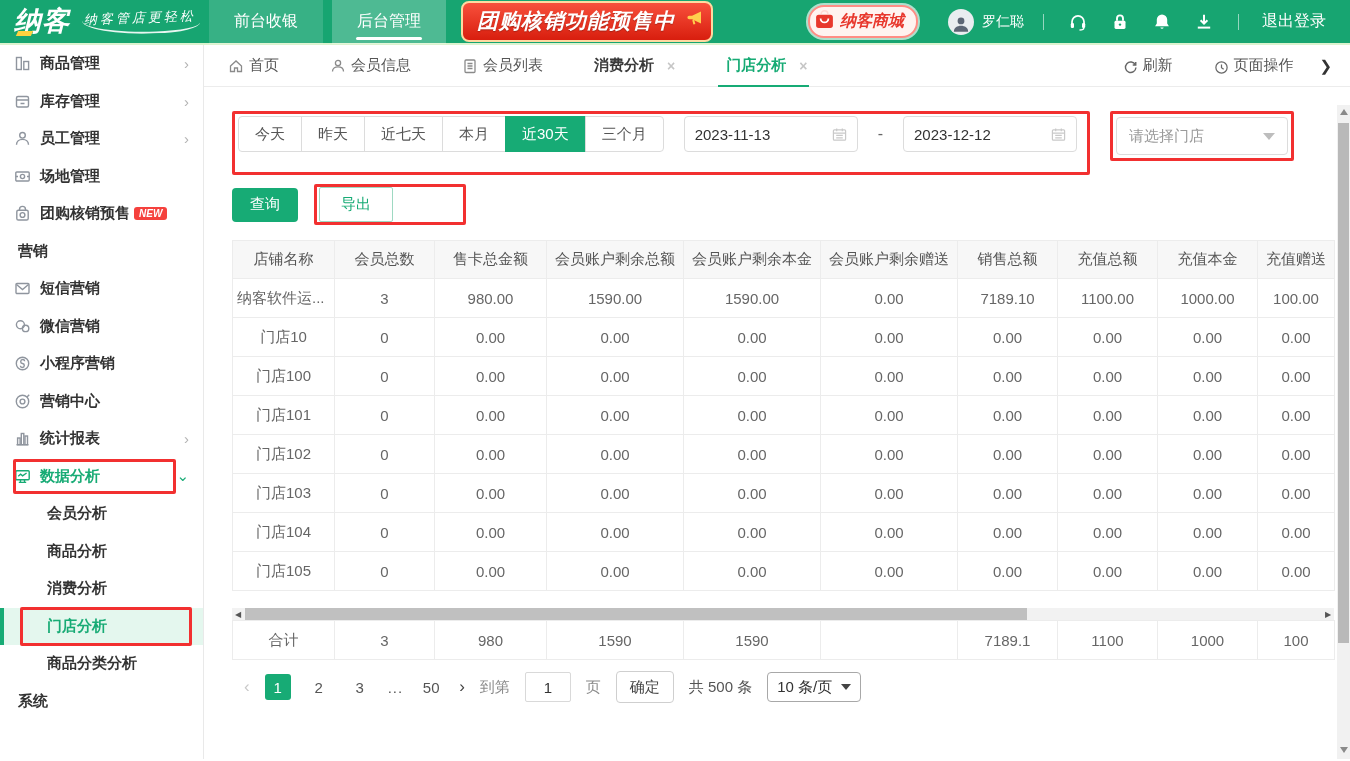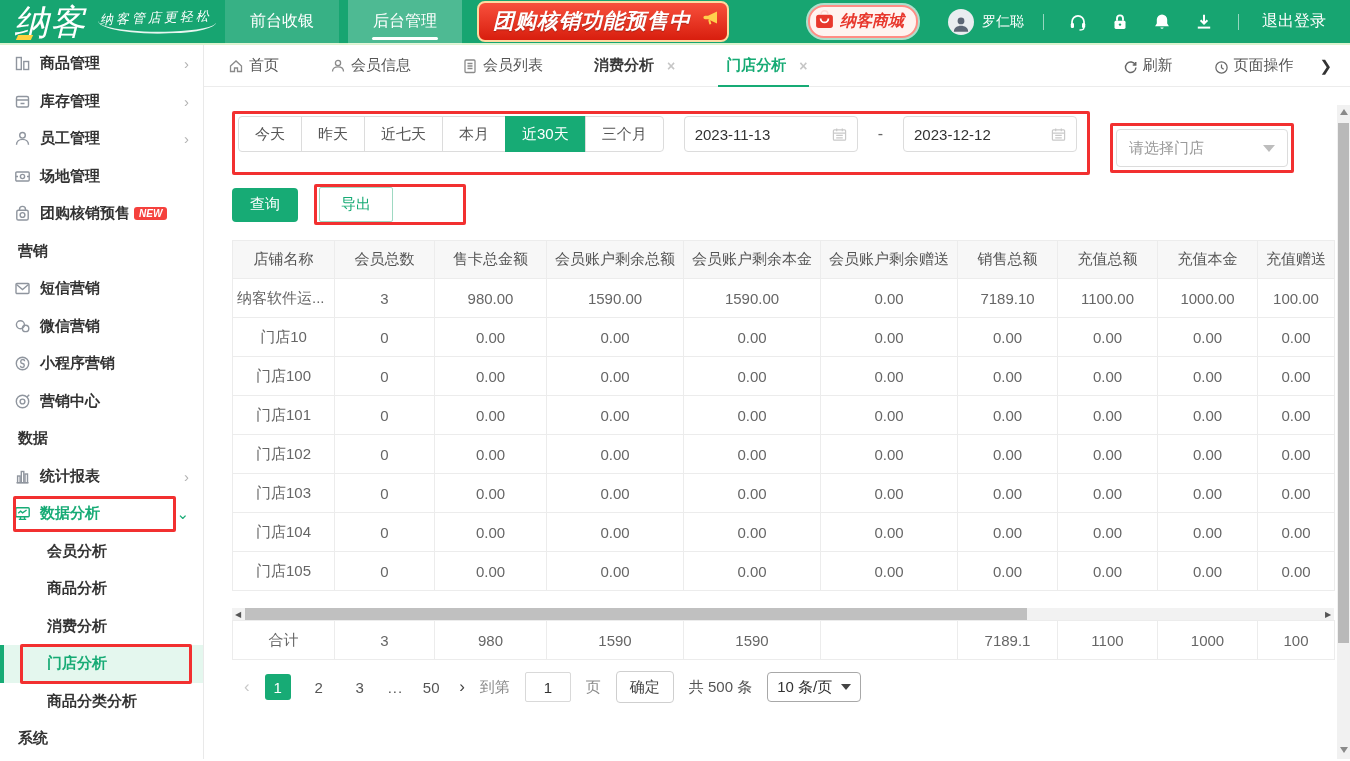--- a/index.html
+++ b/index.html
@@ -3,21 +3,21 @@
 <meta charset="utf-8">
 <style>
   * { margin:0; padding:0; box-sizing:border-box; }
   html,body { width:1350px; height:761px; overflow:hidden; background:#fff;
     font-family:"Liberation Sans","DejaVu Sans",sans-serif; }
   .app { width:1350px; height:761px; position:relative; }
 
   
   .topbar { height:45px; background:#17a571; display:flex; align-items:center;
     padding-left:14px; color:#fff; position:relative; z-index:6; border-bottom:2px solid #dcf3cf; }
-  .logo { font-size:35px; font-weight:normal; font-style:italic; letter-spacing:1px; position:relative; line-height:1; }
+  .logo { font-size:27px; font-weight:bold; font-style:italic; letter-spacing:1px; position:relative; line-height:1; }
   .logo::after { content:""; position:absolute; left:3px; bottom:-1px; width:15px; height:5px;
     background:#ffd23f; transform:skewX(-25deg); }
   .tagline { font-size:13px; font-style:italic; margin-left:12px; letter-spacing:3px;
     transform:rotate(-2deg); border-bottom:2px solid rgba(255,255,255,.9);
     border-radius:0 0 60% 100%; padding:0 4px 5px 2px; white-space:nowrap; }
   .hnav { height:45px; display:flex; align-items:center; padding:0 25px; font-size:16px;
     margin-left:9px; cursor:pointer; background:rgba(255,255,255,.14); position:relative; }
   .hnav.active { background:rgba(255,255,255,.24); }
   .hnav.active::after { content:""; position:absolute; bottom:4px; left:50%; transform:translateX(-50%);
     width:66px; height:3px; background:#fff; border-radius:2px; }
@@ -80,21 +80,21 @@
   .filters-box { display:flex; align-items:center; padding:2px 10px 20px 3px; gap:20px; }
   .qgroup { display:flex; }
   .qbtn { height:36px; display:flex; align-items:center; justify-content:center; padding:0 16px;
     border:1px solid #dcdcdc; margin-left:-1px; font-size:15px; color:#555; background:#fff; cursor:pointer; white-space:nowrap; }
   .qbtn:first-child { border-radius:4px 0 0 4px; margin-left:0; }
   .qbtn:last-child { border-radius:0 4px 4px 0; }
   .qbtn.active { background:#17ab75; border-color:#17ab75; color:#fff; }
   .date-input { width:174px; height:36px; border:1px solid #dcdcdc; border-radius:4px; display:flex;
     align-items:center; justify-content:space-between; padding:0 10px; font-size:15px; color:#333; cursor:pointer; }
   .date-sep { color:#666; }
-  .select-redbox { margin-left:20px; padding:3px;margin-top:12px; }
+  .select-redbox { margin-left:20px; padding:3px; }
   .store-select { width:172px; height:38px; border:1px solid #dcdcdc; border-radius:4px; display:flex;
     align-items:center; justify-content:space-between; padding:0 12px; color:#9a9a9a; font-size:15px; cursor:pointer; }
   .caret-down { width:0; height:0; border-left:6px solid transparent; border-right:6px solid transparent;
     border-top:7px solid #bdbdbd; }
   .action-row { display:flex; align-items:center; margin-top:9px; }
   .btn-query { width:66px; height:34px; background:#17ab75; color:#fff; border:none; border-radius:4px;
     font-size:15px; cursor:pointer; }
   .export-box { margin-left:16px; width:152px; height:41px; display:flex; align-items:center; padding-left:2px; }
   .btn-export { width:74px; height:35px; background:#fff; border:1px solid #9ed9c2; color:#17ab75;
     border-radius:2px; font-size:15px; cursor:pointer; }
@@ -280,21 +280,20 @@
         <span>小程序营销</span>
       </div>
       <div class="side-item">
         <svg class="sicon" viewBox="0 0 17 17" fill="none" stroke="#8f959e" stroke-width="1.4">
             <circle cx="8.5" cy="8.5" r="6.2"></circle>
             <circle cx="8.5" cy="8.5" r="2.4"></circle>
             <path d="M12.8 4.2l2.4-2.4"></path>
           </svg>
         <span>营销中心</span>
       </div>
-      <div class="side-section">数据</div>
       <div class="side-item">
         <svg class="sicon" viewBox="0 0 17 17" fill="none" stroke="#8f959e" stroke-width="1.4">
             <path d="M2.5 14.7h12"></path>
             <rect x="3.6" y="8" width="2.5" height="6.7"></rect>
             <rect x="7.3" y="3.5" width="2.5" height="11.2"></rect>
             <rect x="11" y="6" width="2.5" height="8.7"></rect>
           </svg>
         <span>统计报表</span>
         <span class="arrow">›</span>
       </div>

